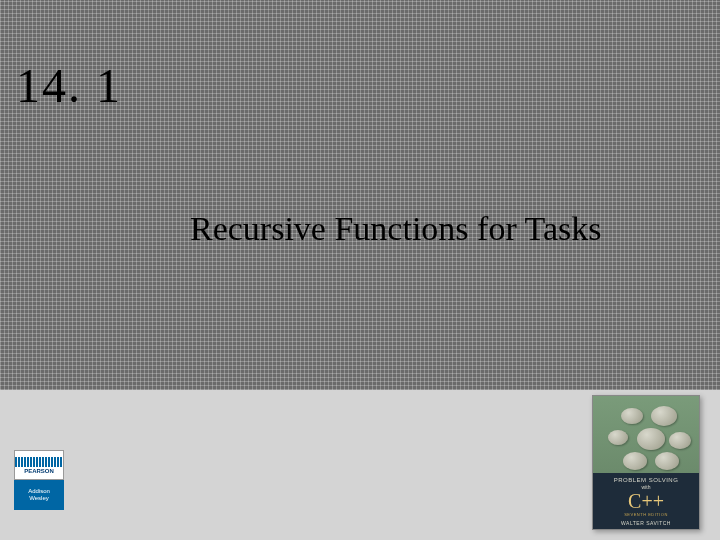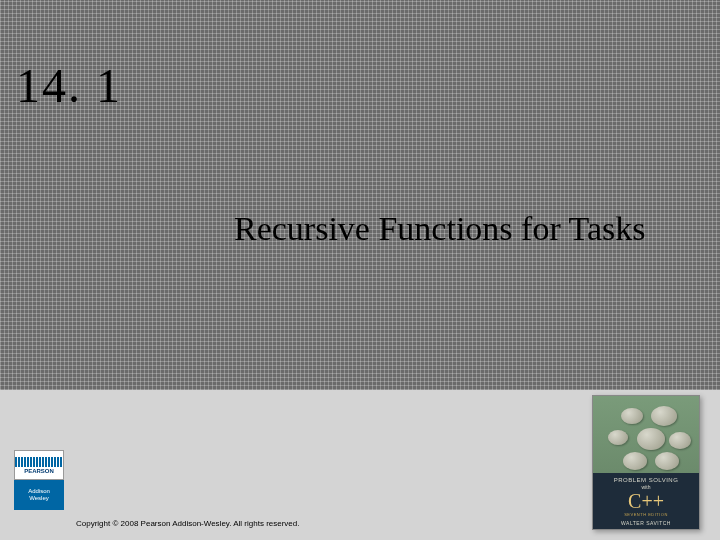--- a/index.html
+++ b/index.html
@@ -33,21 +33,20 @@
     letter-spacing: 2px;
   }
   .section-title {
     position: absolute;
     top: 210px;
     left: 190px;
     font-size: 34px;
     color: #000;
     font-family: "Times New Roman", serif;
     white-space: nowrap;
-    margin-left: 44px;
   }
   .footer {
     position: absolute;
     bottom: 0;
     left: 0;
     width: 720px;
     height: 150px;
     background: #d4d4d4;
   }
   .pearson-logo {
@@ -184,14 +183,13 @@
     </div>
     <div class="book-bottom">
       <div class="book-title1">PROBLEM SOLVING</div>
       <div class="book-title2">with</div>
       <div class="book-cpp">C++</div>
       <div class="book-edition">SEVENTH EDITION</div>
       <div class="book-author">WALTER SAVITCH</div>
     </div>
   </div>
 
-  <div class="copyright">Copyright © 2008 Pearson Addison-Wesley. All rights reserved.</div>
 </div>
 
 </body></html>

